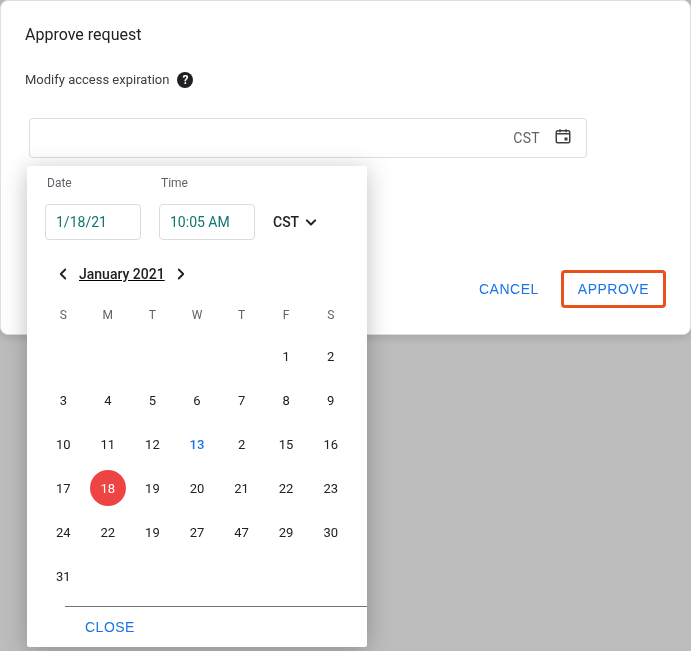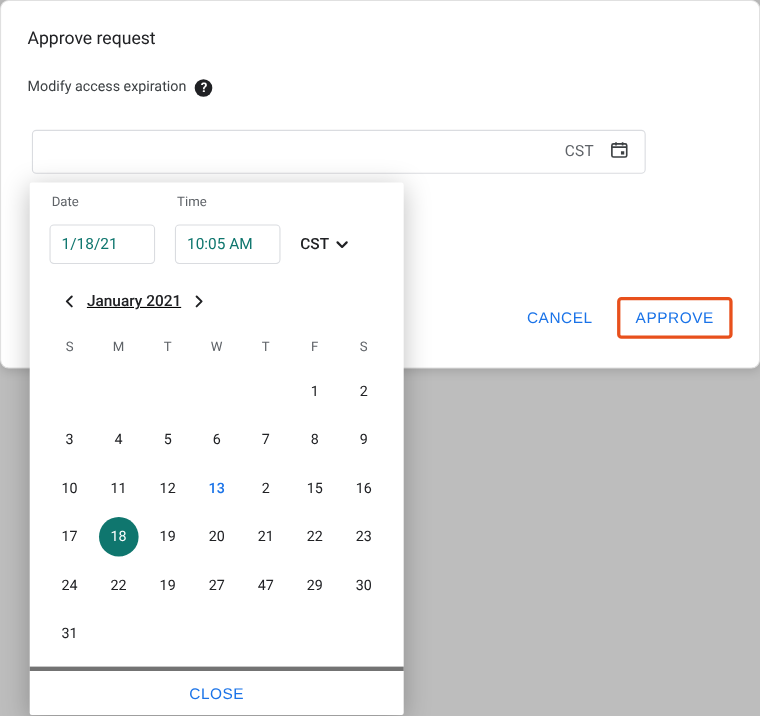--- a/index.html
+++ b/index.html
@@ -189,36 +189,37 @@
       font-size: 13px;
       color: #202124;
       height: 44px;
       display: flex;
       align-items: center;
       justify-content: center;
       cursor: pointer;
     }
     .day.today { color: #1a73e8; font-weight: 500; }
     .day.selected span {
-      background: #0f766e;
+      background: #ef4444;
       color: #fff;
       width: 36px;
       height: 36px;
       border-radius: 50%;
       display: flex;
       align-items: center;
       justify-content: center;
     }
     .day.empty { cursor: default; }
 
     .picker-footer {
-      border-top: 4px solid #737373;
-      display: flex;
-      justify-content: center;
+      border-top: 1px solid #737373;
+      display: flex;
+      justify-content: flex-start;
       padding: 12px 20px;
+      margin-left: 38px;
     }
     .close-btn {
       background: none;
       border: none;
       color: #1a73e8;
       font-size: 14px;
       font-weight: 500;
       letter-spacing: 0.5px;
       cursor: pointer;
     }

